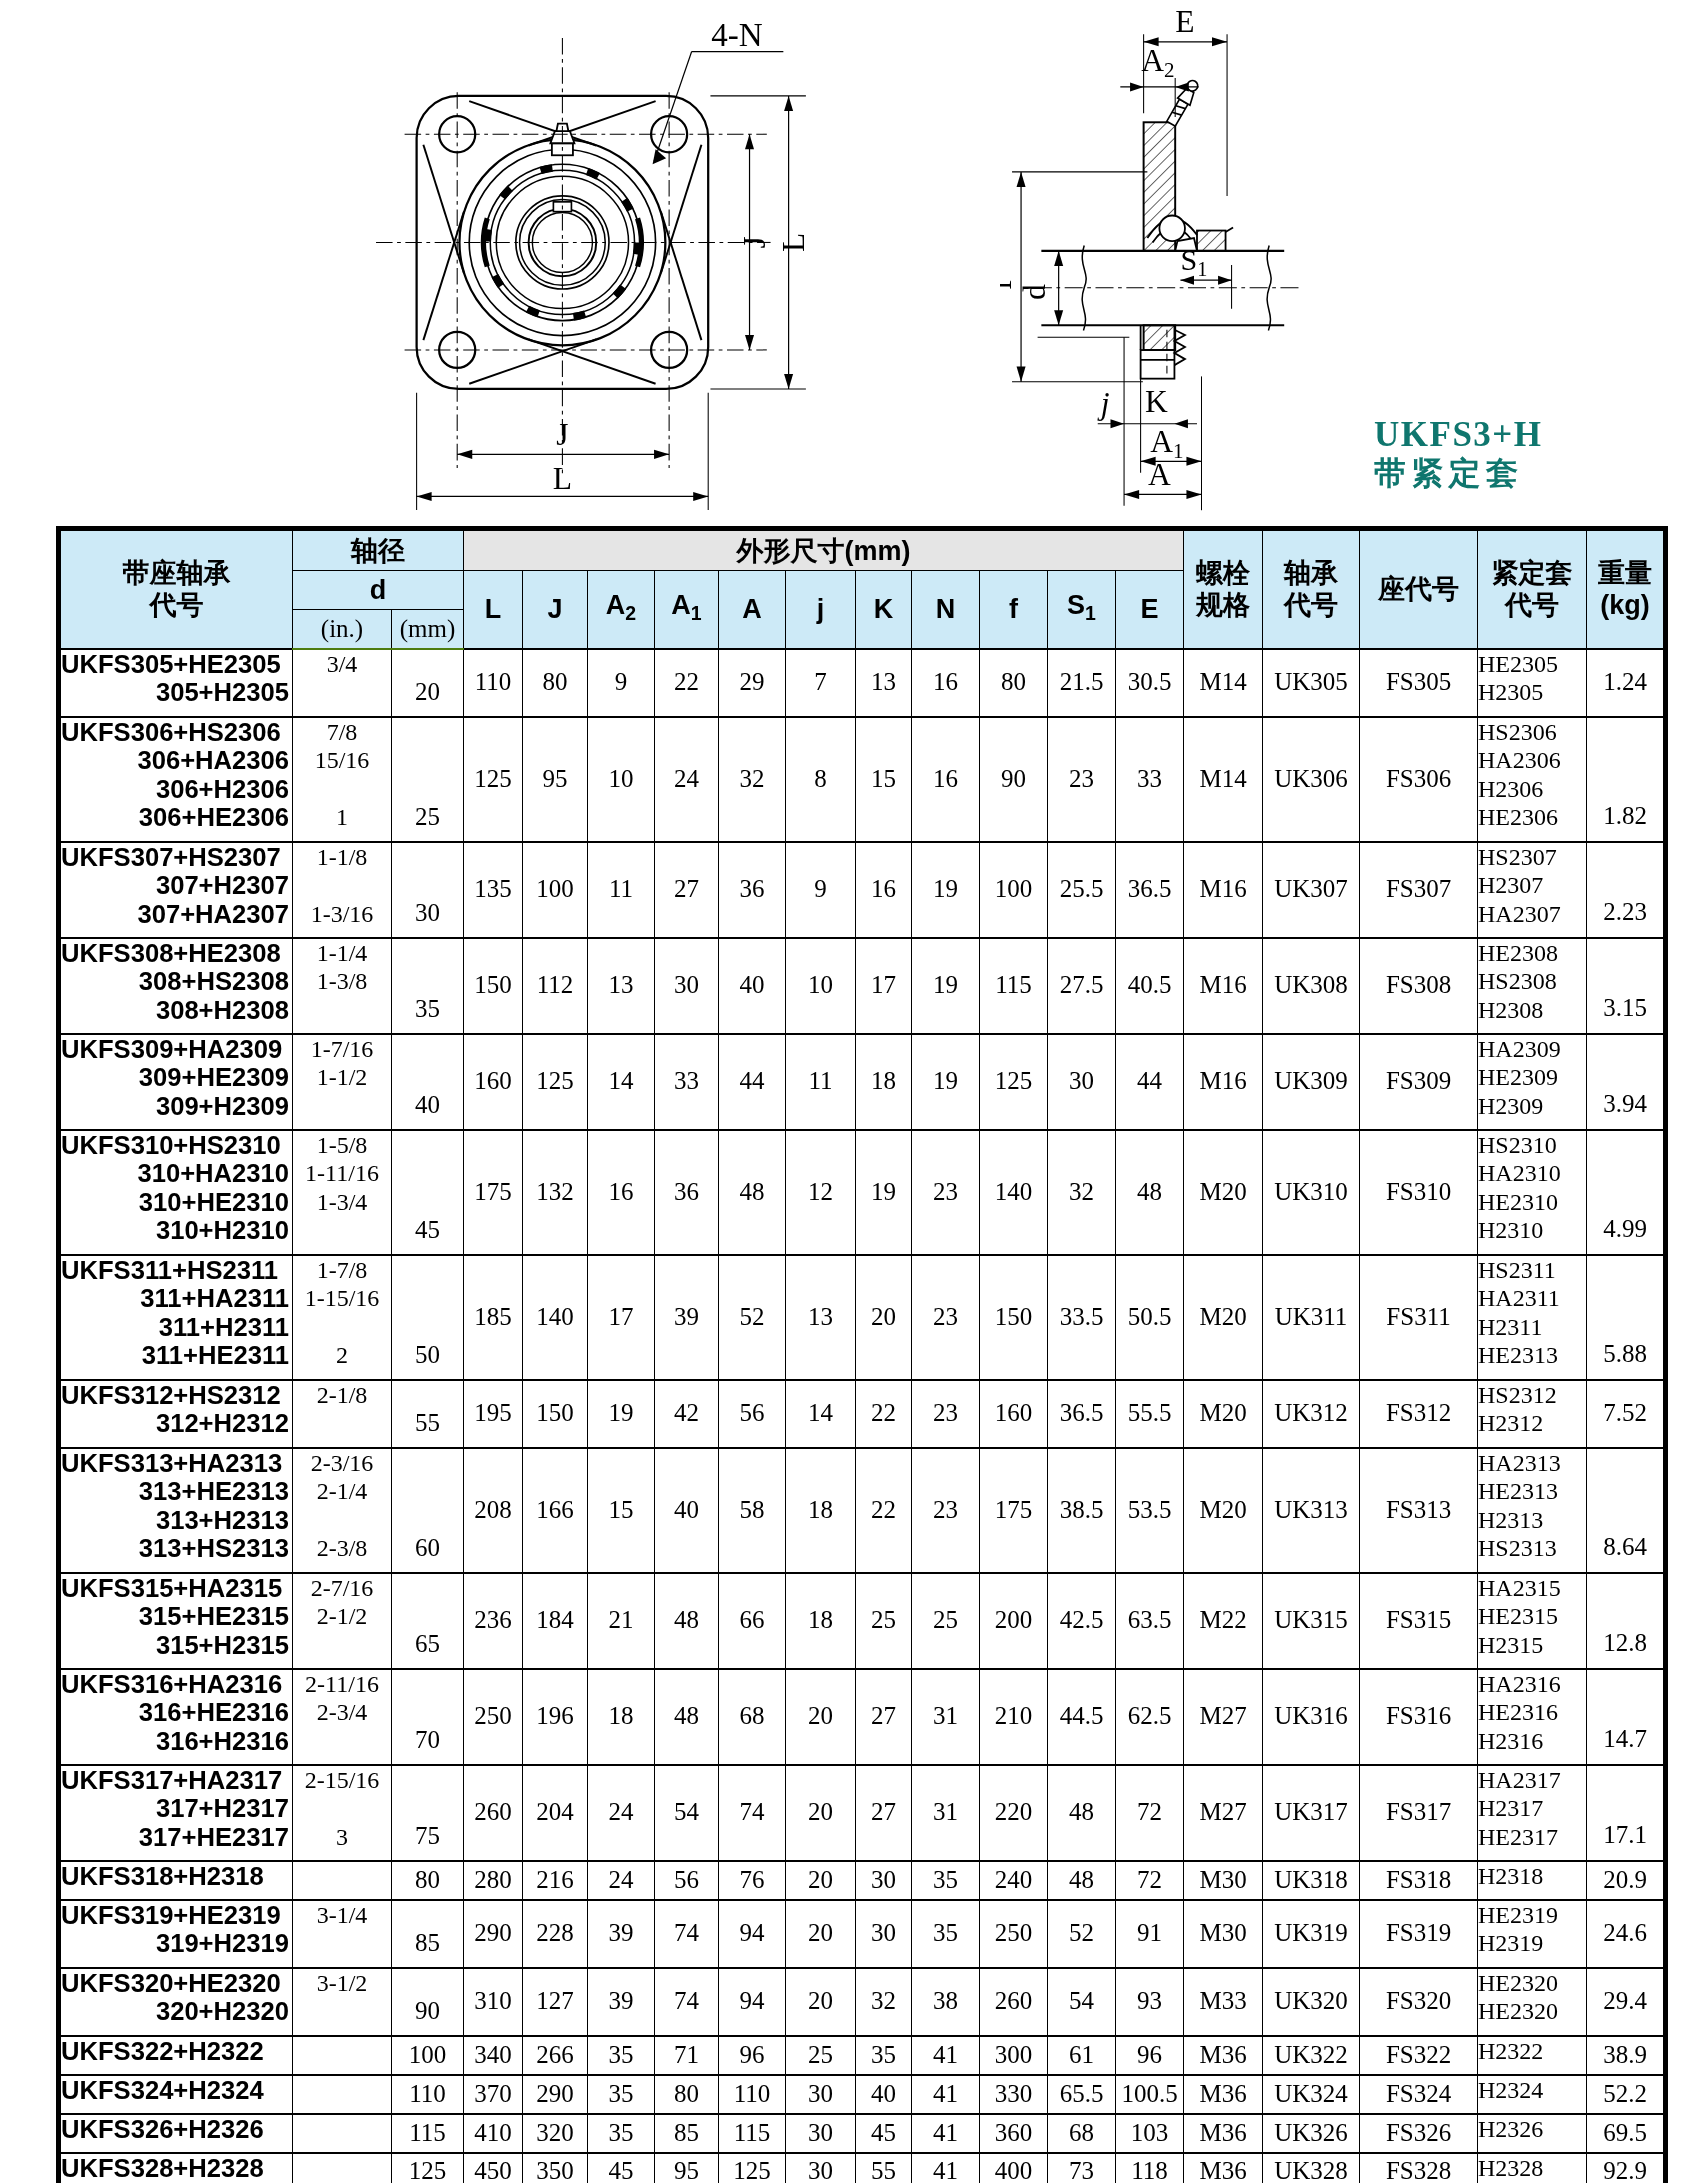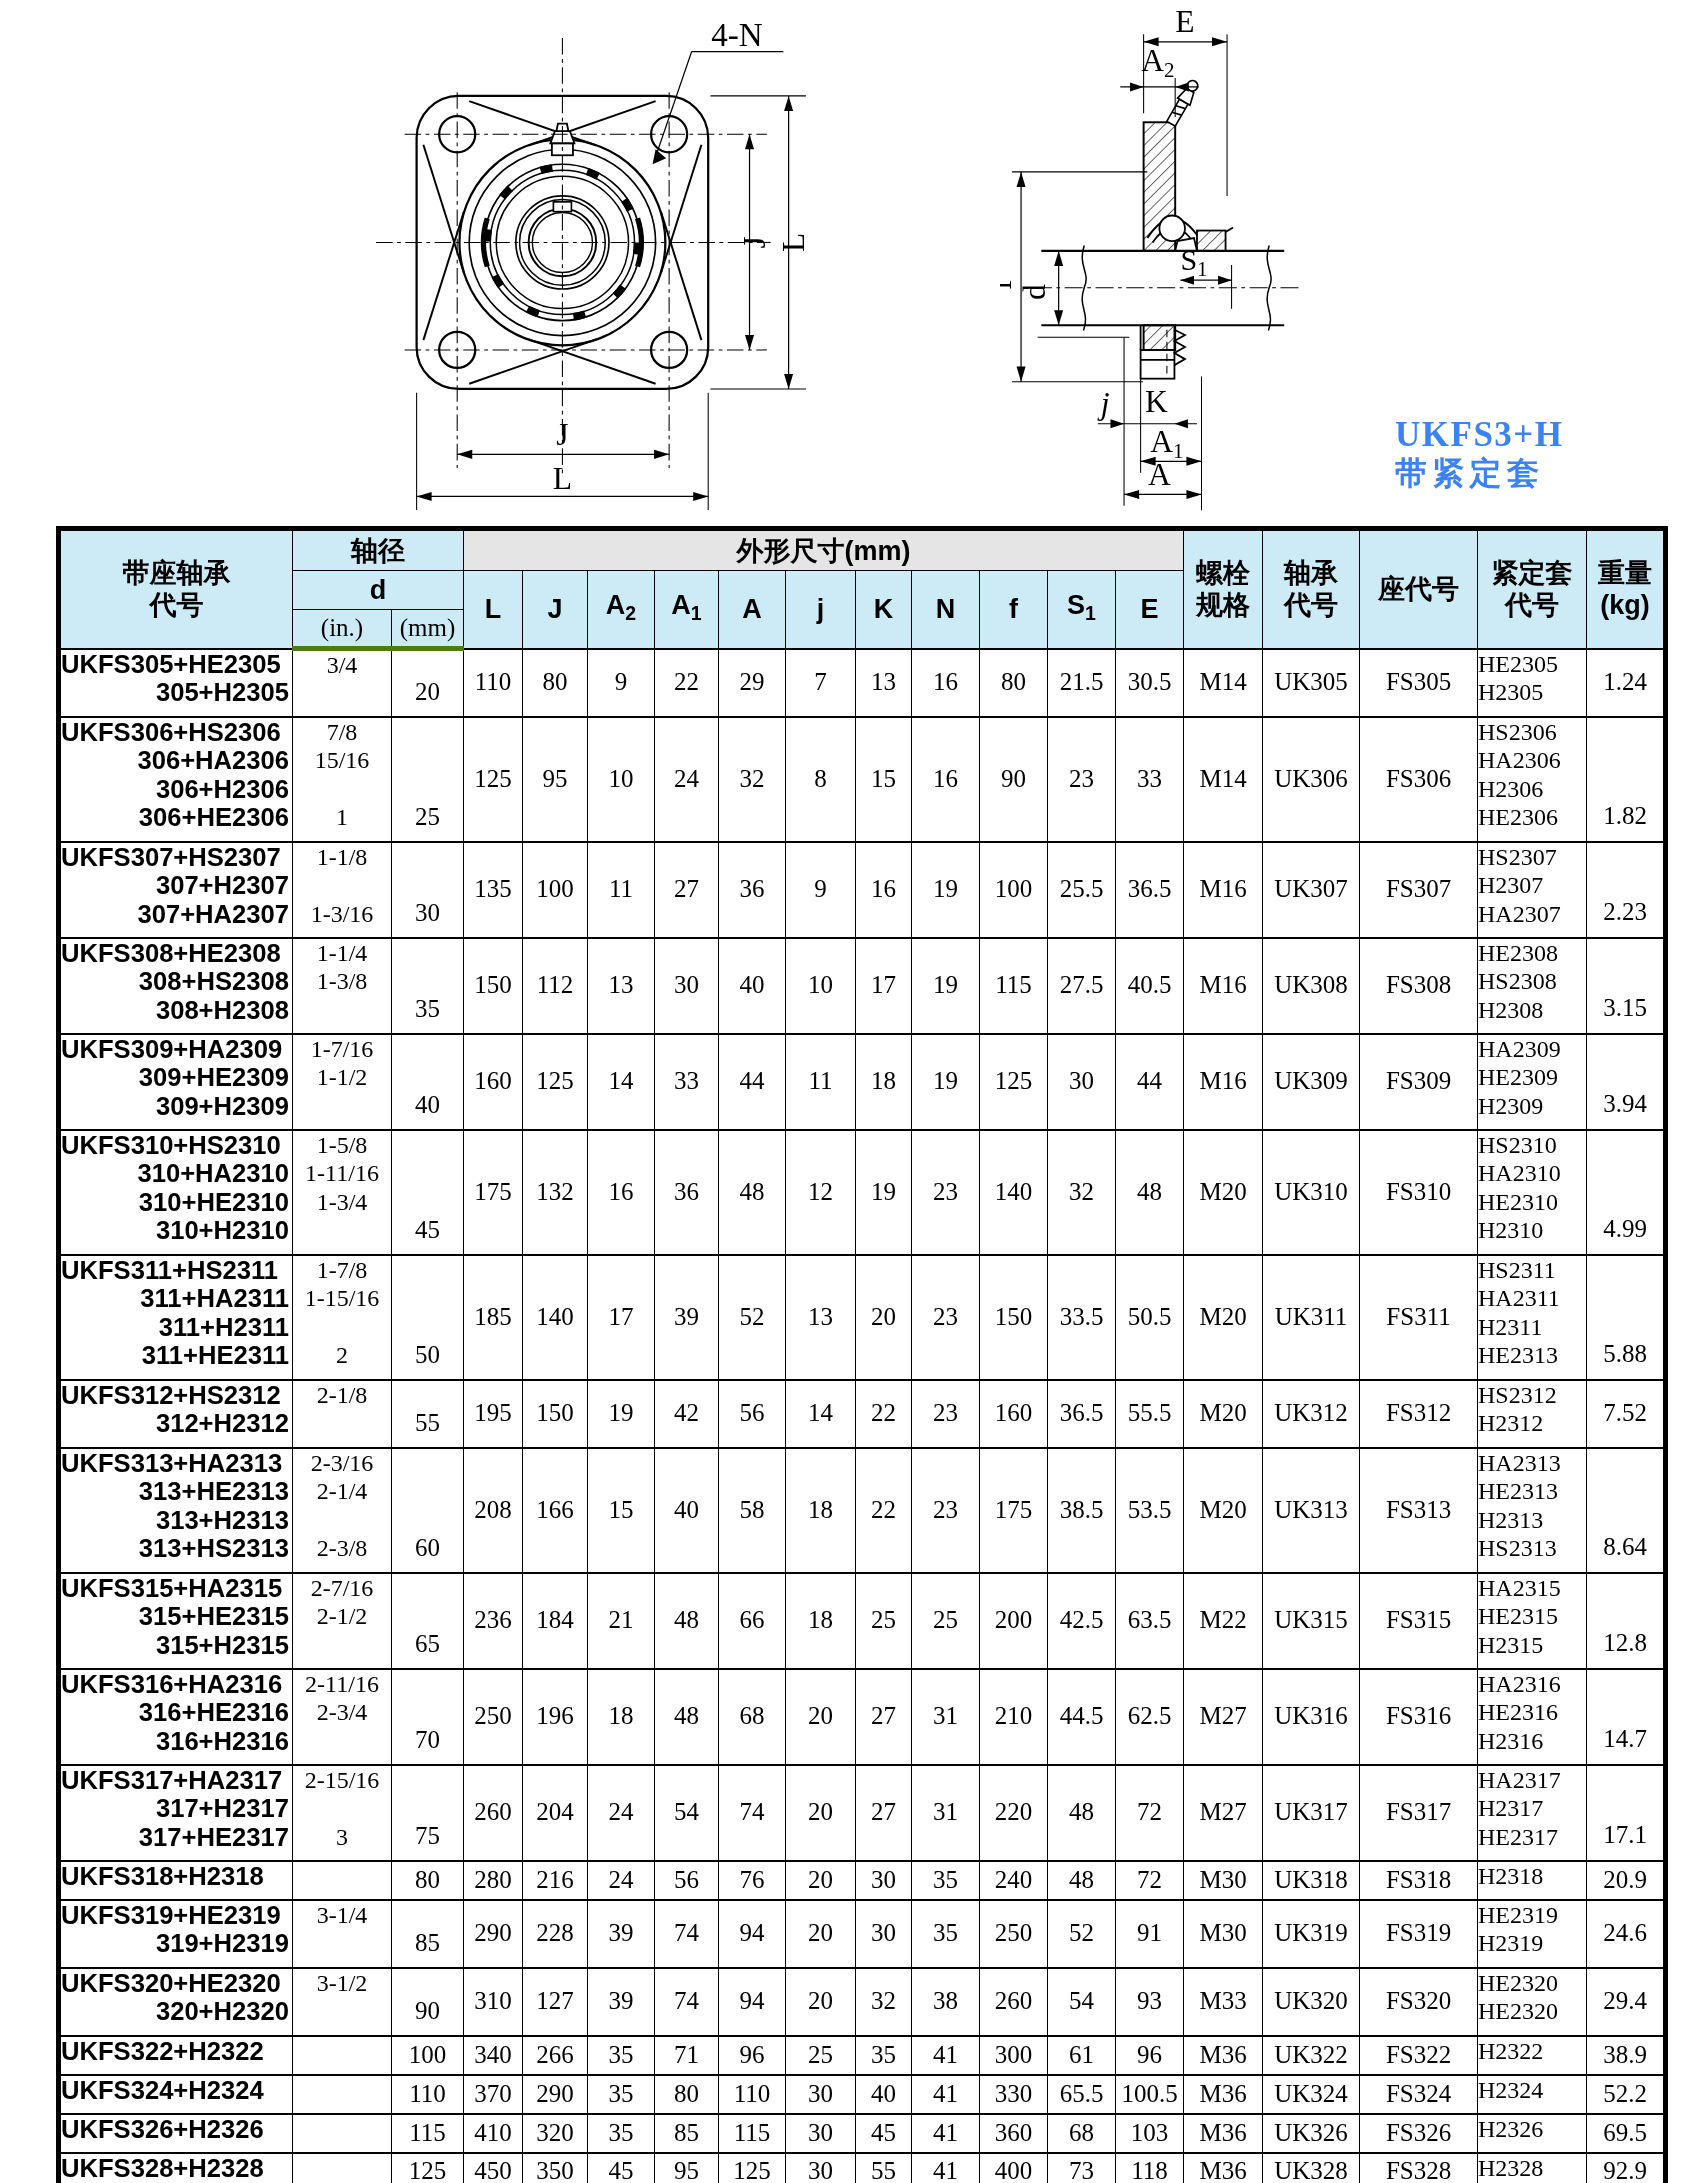--- a/index.html
+++ b/index.html
@@ -15,21 +15,21 @@
   table.spec{position:absolute;left:56px;top:526px;width:1608px;height:1646px;
     border-collapse:collapse;table-layout:fixed;}
   table.spec{border:5.3px solid #000;}
   table.spec th,table.spec td{border:1.5px solid #000;padding:0;overflow:hidden;}
   table.spec thead th{font-family:"Liberation Sans",sans-serif;font-weight:bold;
     font-size:27px;line-height:32px;white-space:pre-line;text-align:center;vertical-align:middle;}
   table.spec thead tr.hrow3 th{font-family:"Liberation Serif",serif;font-weight:normal;font-size:25px;}
   th.dimletter{font-family:"Liberation Sans",sans-serif;font-weight:normal;font-size:30px;}
   th.dimletter sub{font-size:19.5px;}
   th.dhead{font-family:"Liberation Serif",serif;font-weight:normal;font-size:28.6px;}
-  table.spec thead tr:last-child th{border-bottom:5px solid #4d7c0f;}
+  table.spec thead tr:last-child th{border-bottom:2px solid #4d7c0f;}
   tbody td{border-top:2.3px solid #000 !important;font-size:25px;line-height:28.6px;}
   td.num{text-align:center;vertical-align:middle;font-family:"Liberation Serif",serif;}
   td.code{vertical-align:top;padding:5.3px 4.5px 3px 6px;font-family:"Liberation Sans",sans-serif;
           font-weight:bold;font-size:25.6px;}
   td.code .cont{text-align:right;padding-right:3px;}
   td.din{vertical-align:top;text-align:center;padding:5.3px 1.5px 3px 7.5px;font-size:24px;}
   td.mm{text-align:center;vertical-align:middle;}
   td.mm.low{vertical-align:bottom;padding-bottom:9px;}
   td.sleeve{vertical-align:top;text-align:left;padding:5.3px 1.5px 3px 10.5px;font-size:24px;}
   td.weight{text-align:center;vertical-align:middle;}
@@ -223,21 +223,21 @@
     <text x="210" y="84" font-size="42" text-anchor="middle"><tspan>A</tspan><tspan dy="8" font-size="28">2</tspan></text>
     <text x="14" y="368" font-size="42" text-anchor="middle" transform="rotate(-90 14 368)">f</text>
     <text x="60" y="378" font-size="42" text-anchor="middle" transform="rotate(-90 60 378)">d</text>
     <text x="258" y="348" font-size="40" text-anchor="middle"><tspan>S</tspan><tspan dy="8" font-size="27">1</tspan></text>
     <text x="140" y="540" font-size="42" font-style="italic" text-anchor="middle">j</text>
     <text x="208" y="538" font-size="42" text-anchor="middle">K</text>
     <text x="222" y="590" font-size="42" text-anchor="middle"><tspan>A</tspan><tspan dy="8" font-size="28">1</tspan></text>
     <text x="212" y="634" font-size="42" text-anchor="middle">A</text>
   </svg>
 
-  <div class="series-title" style="color: #3b82f6; margin-left: 21px;">
+  <div class="series-title" style="color: #0f766e;">
     <div class="l1">UKFS3+H</div>
     <div class="l2">带紧定套</div>
   </div>
 
   <table class="spec">
     <colgroup>
       <col style="width:234px">
         <col style="width:99px">
         <col style="width:72px">
       <col style="width:59px">

